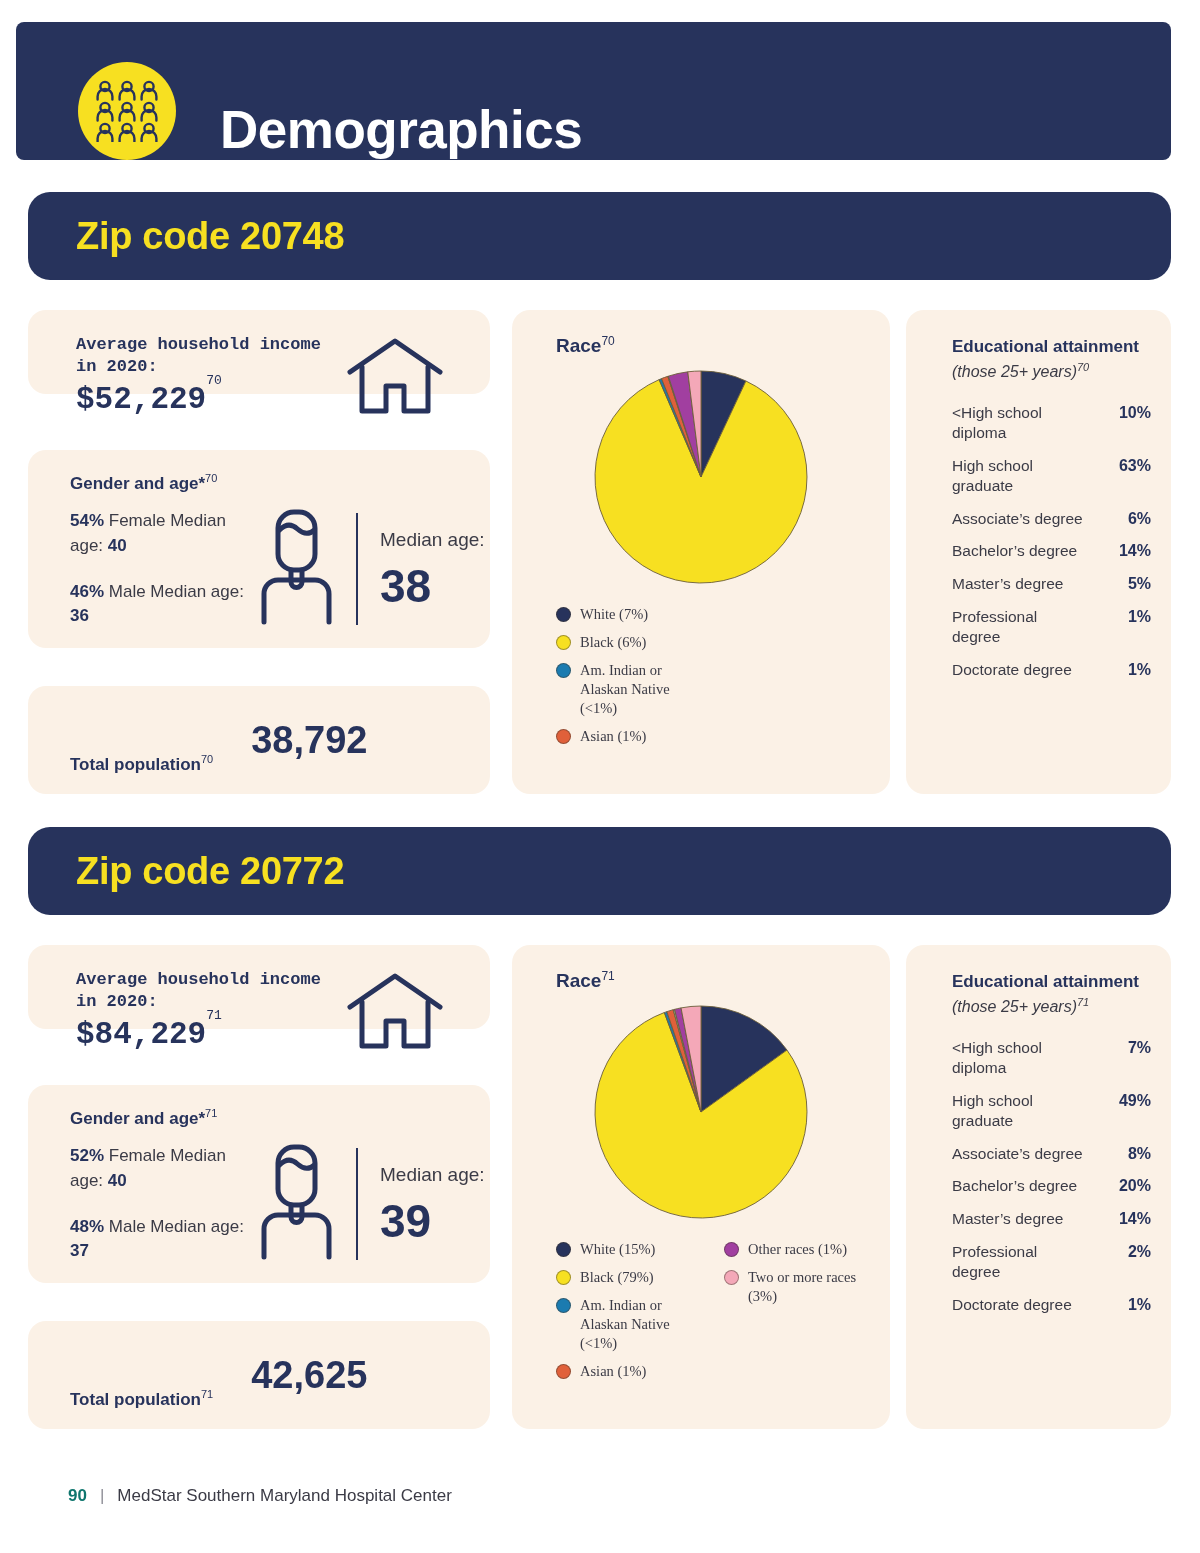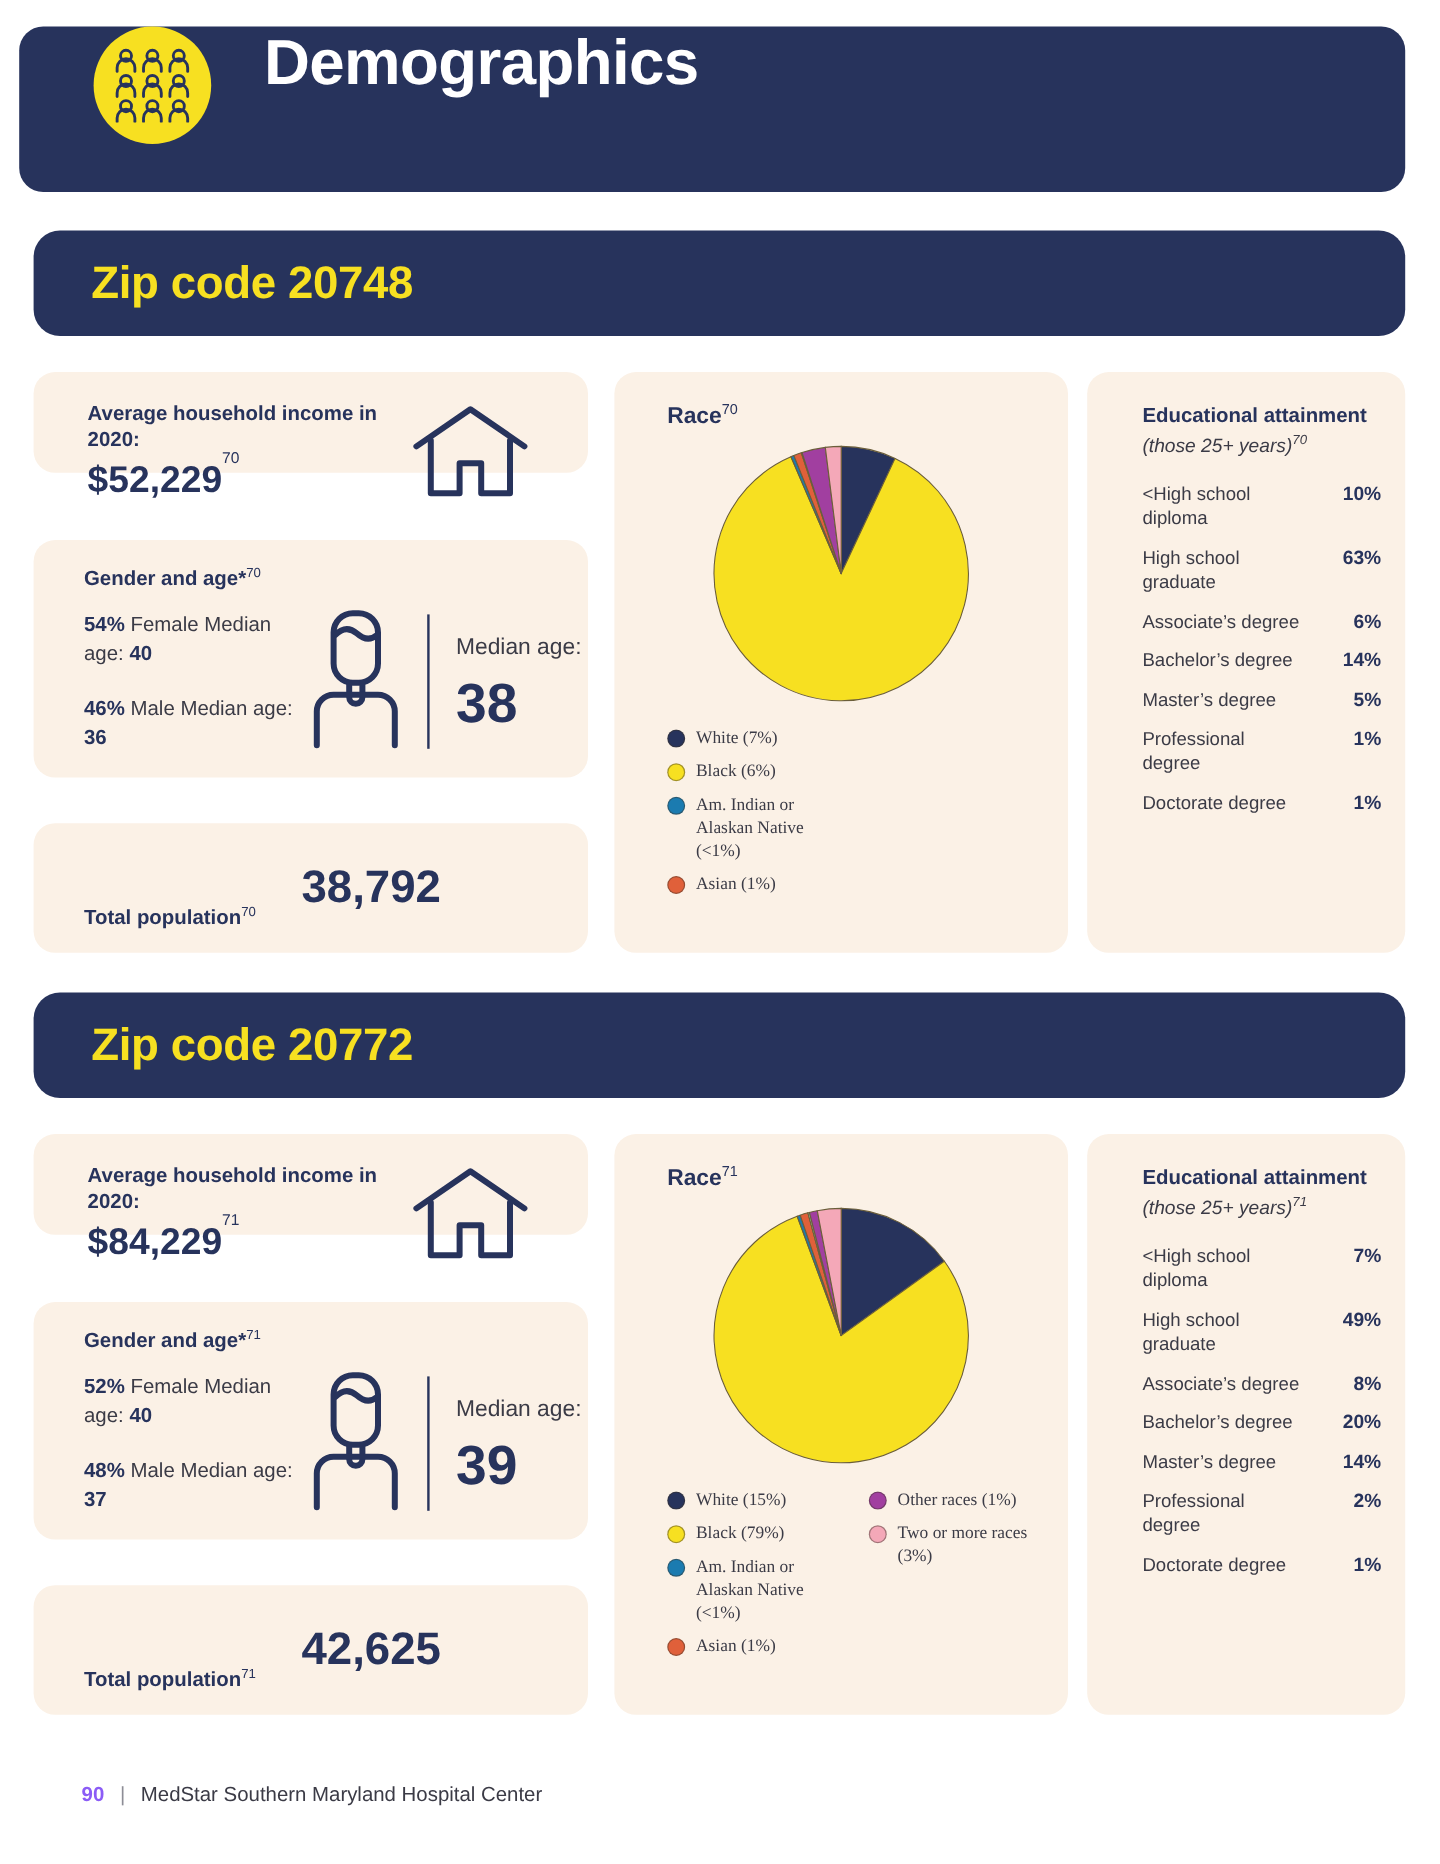--- a/index.html
+++ b/index.html
@@ -23,23 +23,23 @@
   }
 
   
   .banner {
     position: absolute;
     left: 16px;
     top: 22px;
     width: 1155px;
     height: 138px;
     background: #27335c;
-    border-radius: 20px;
-    display: flex;
-    align-items: flex-start;
+    border-radius: 8px;
+    display: flex;
+    align-items: flex-end;
   }
   .banner-badge {
     width: 98px;
     height: 98px;
     border-radius: 50%;
     background: #f7e021;
     margin-left: 62px;
     display: flex;
     align-items: center;
     justify-content: center;
@@ -83,21 +83,22 @@
   }
 
   
   .income-card {
     left: 28px;
     width: 462px;
     height: 84px;
     padding: 22px 26px 0 42px;
     display: flex;
     align-items: flex-start;
-    justify-content: center;
+    justify-content: flex-end;
+    font-family: Liberation Mono, monospace;
   }
   .income-text { padding-top: 2px; }
   .income-label {
     font-size: 17px;
     font-weight: bold;
     line-height: 1.28;
     color: #27335c;
     max-width: 270px;
   }
   .income-value {
@@ -275,21 +276,21 @@
     position: absolute;
     left: 68px;
     top: 1486px;
     display: flex;
     align-items: baseline;
     font-size: 17px;
     color: #3b3b46;
   }
   .footer-page {
     font-weight: bold;
-    color: #8b5cf6;
+    color: #0f766e;
     margin-right: 13px;
   }
   .footer-sep { color: #8d8d96; margin-right: 13px; }
 </style>
 </head>
 <body>
 
 <div class="page">
 
   <div class="banner">

